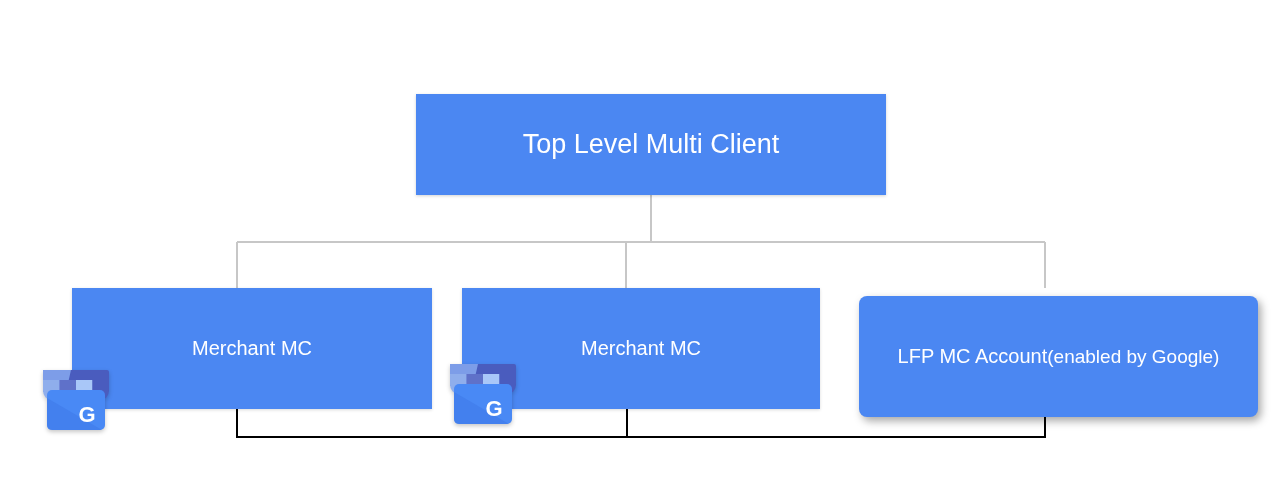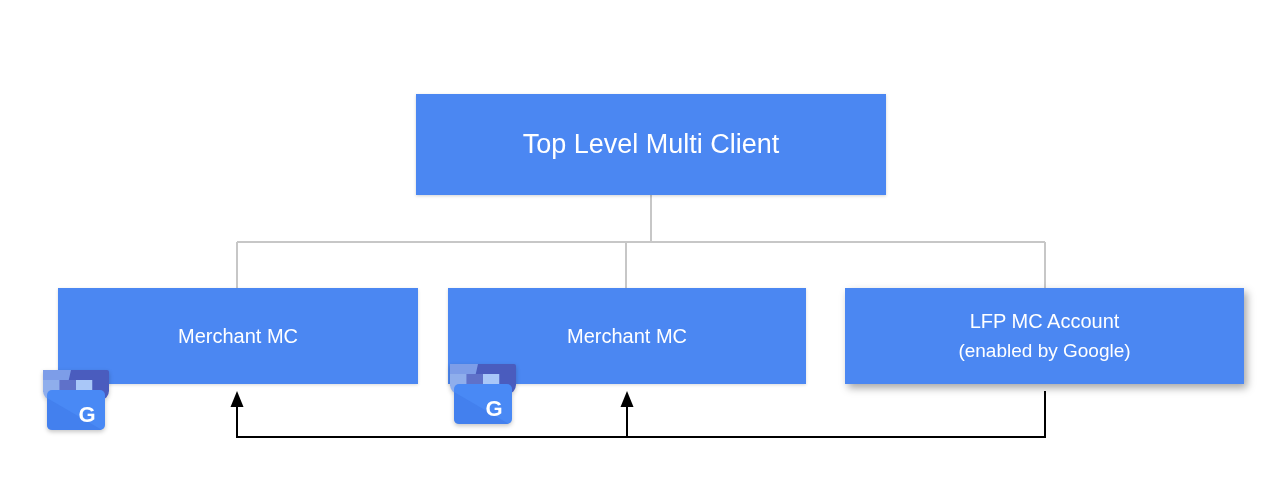--- a/index.html
+++ b/index.html
@@ -18,33 +18,33 @@
     font-family:"Liberation Sans", sans-serif;
   }
   .connector-layer{position:absolute;left:0;top:0;z-index:1;}
   .tree-line{stroke:var(--tree-connector);stroke-width:2;fill:none;}
   .feed-line{stroke:var(--feed-connector);stroke-width:2;fill:none;}
   .feed-arrow{fill:var(--feed-connector);stroke:none;}
   .node{
     position:absolute;z-index:2;
     background:var(--node-fill);
     color:var(--node-text);
-    display:flex;flex-direction:column;
+    display:flex;flex-direction:row;
     align-items:center;justify-content:center;
     text-align:center;
   }
   .node-mca{left:416px;top:94px;width:470px;height:101px;
     font-size:27px;line-height:41px;
     box-shadow:0 1px 3px rgba(0,0,0,.18);}
-  .node-child{width:360px;height:96px;font-size:20px;line-height:29px;
-    box-shadow:0 1px 3px rgba(0,0,0,.15);}
+  .node-child{width:360px;height:121px;font-size:20px;line-height:29px;
+    box-shadow:0 1px 3px rgba(0,0,0,.15);margin-left:14px;}
   .node-sub1{left:58px;top:288px;width:360px;}
   .node-sub2{left:448px;top:288px;width:358px;}
-  .node-lfp{left:845px;top:288px;width:399px;
-    box-shadow:3px 4px 8px rgba(0,0,0,.35);}
+  .node-lfp{left:845px;top:296px;width:399px;
+    box-shadow:3px 4px 8px rgba(0,0,0,.35);border-radius:8px;}
   .node-lfp .line2{font-size:19px;}
   .gmb-icon{
     position:absolute;z-index:3;
     filter:drop-shadow(0 2px 2px rgba(0,0,0,.22));
   }
   .gmb-icon-1{left:40px;top:368px;}
   .gmb-icon-2{left:447px;top:362px;}
 </style>
 </head>
 <body>

